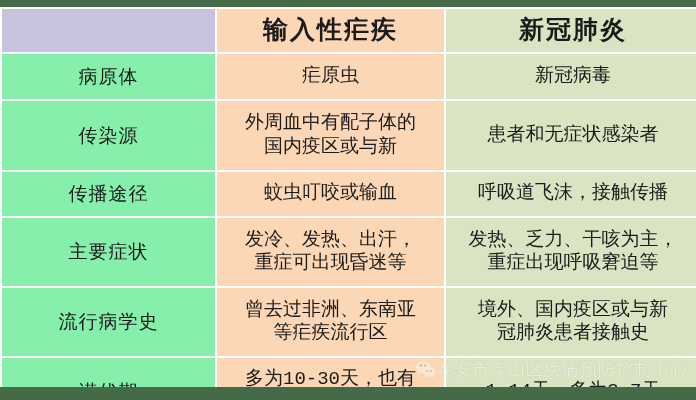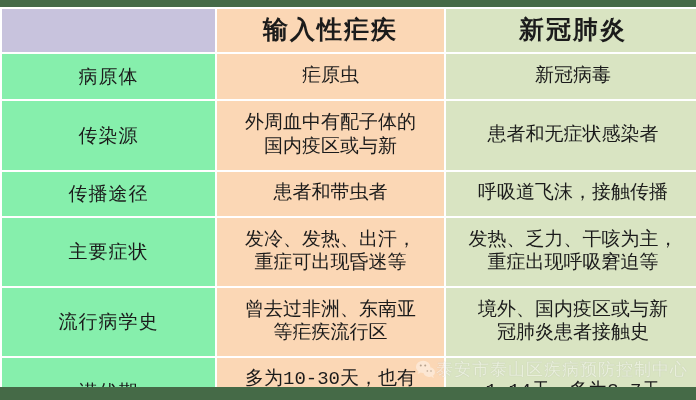--- a/index.html
+++ b/index.html
@@ -163,21 +163,21 @@
             <span class="nowrap-line">国内疫区或与新</span>
           </td>
           <td class="cov">
             <span class="nowrap-line">患者和无症状感染者</span>
           </td>
         </tr>
 
         <tr class="r-route">
           <td class="label">传播途径</td>
           <td class="mal">
-            <span class="nowrap-line">患者和带虫者</span>
+            <span class="nowrap-line">蚊虫叮咬或输血</span>
           </td>
           <td class="cov">
             <span class="nowrap-line">呼吸道飞沫，接触传播</span>
           </td>
         </tr>
 
         <tr class="r-sympt">
           <td class="label">主要症状</td>
           <td class="mal">
             <span class="nowrap-line">发冷、发热、出汗，</span>

